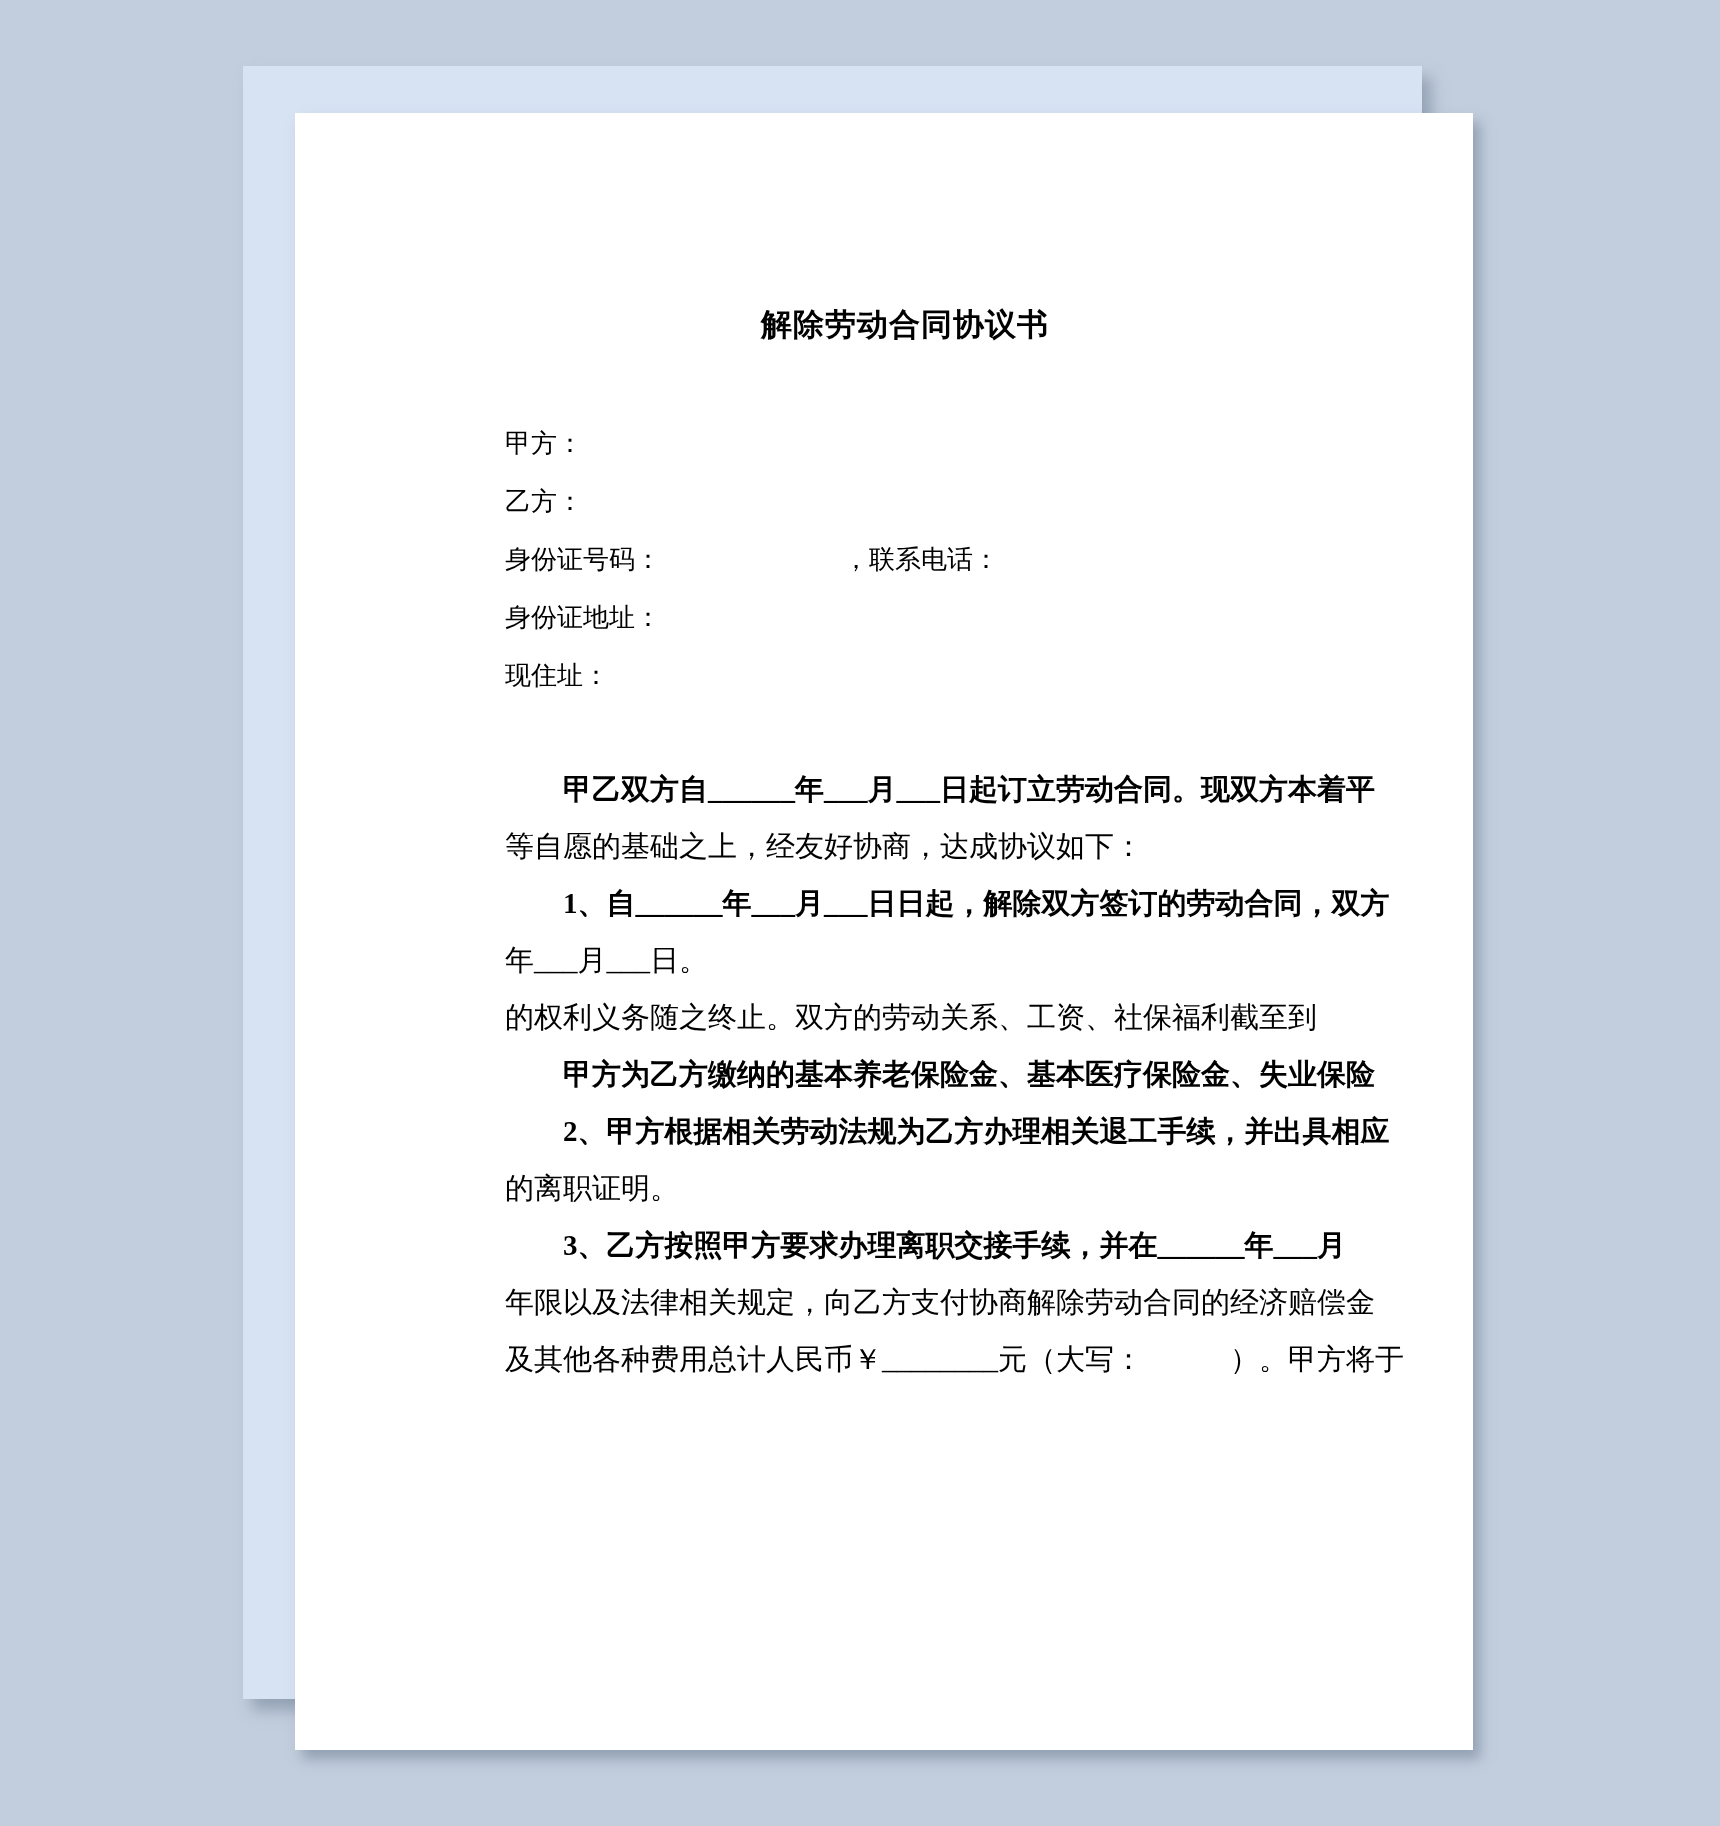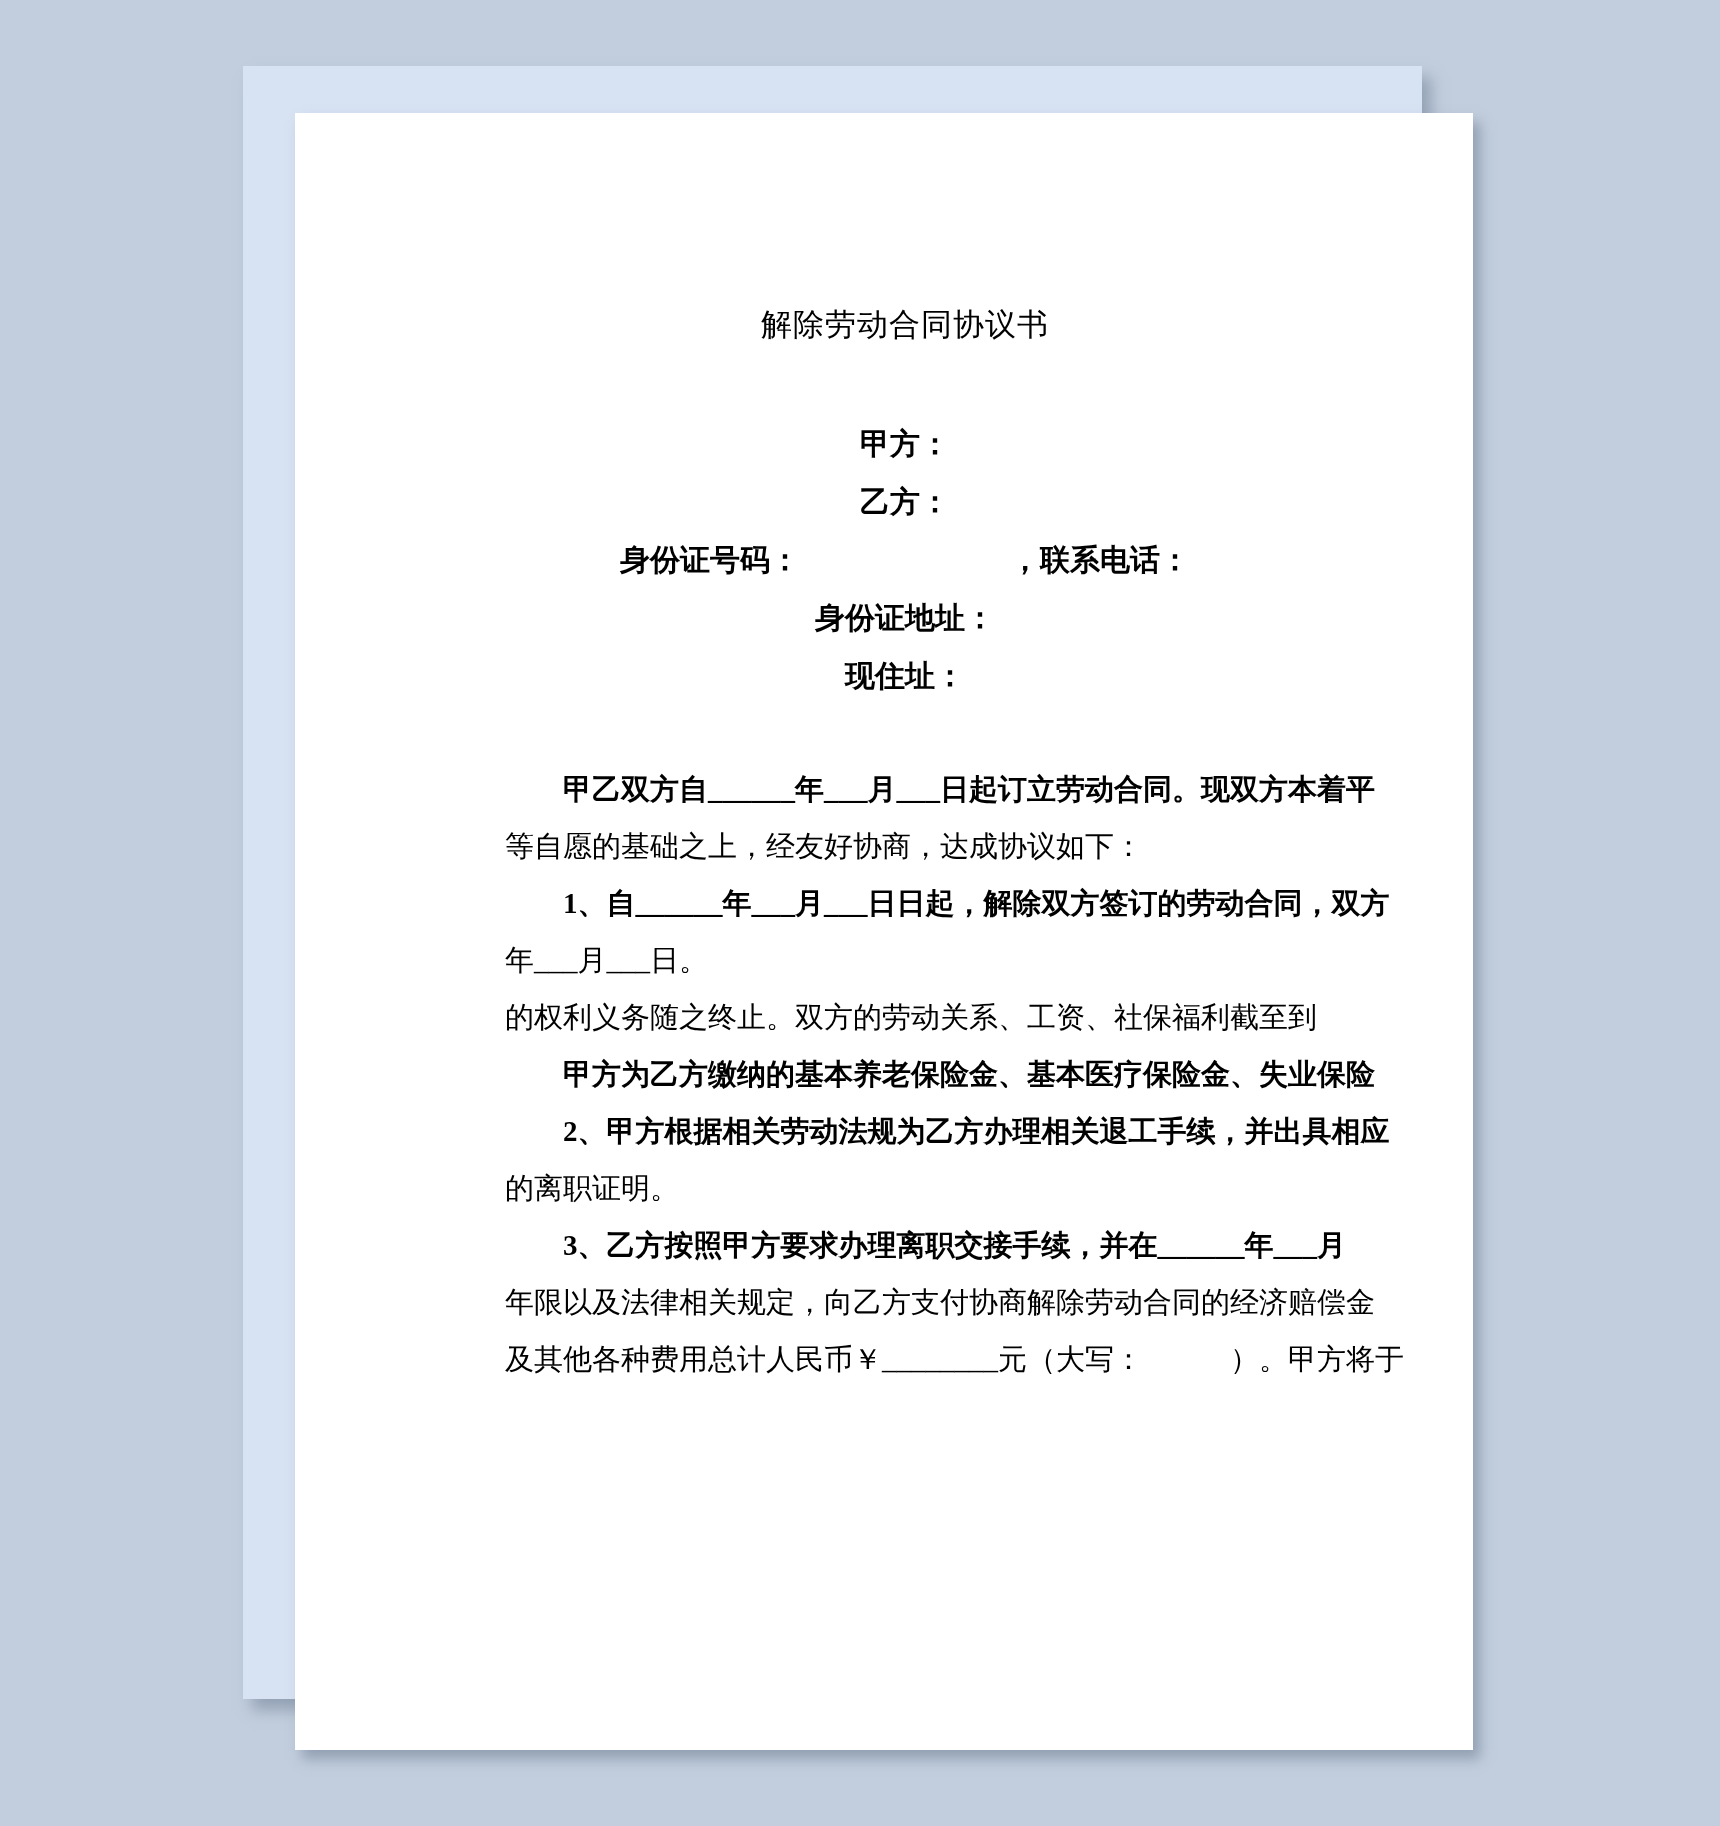--- a/index.html
+++ b/index.html
@@ -32,34 +32,33 @@
     height: 1637px;
     background: #ffffff;
     box-shadow: 7px 9px 12px rgba(100, 116, 140, 0.5);
     box-sizing: border-box;
     padding: 0 168px 0 210px;
     overflow: hidden;
   }
   .doc-title {
     margin: 190px 0 0 0;
     font-size: 31px;
-    font-weight: normal;
+    font-weight: bold;
     line-height: 44px;
     text-align: center;
     letter-spacing: 1px;
   }
   .header-block {
     margin-top: 68px;
   }
   .h-line {
-    font-size: 30px;
-    font-weight: bold;
+    font-size: 26px;
+    font-weight: normal;
     line-height: 58px;
     white-space: pre;
-    text-align: center;
   }
   .body-block {
     margin-top: 56px;
   }
   .b-line {
     font-size: 29px;
     line-height: 57px;
     white-space: pre;
   }
   .b-line.indent {

